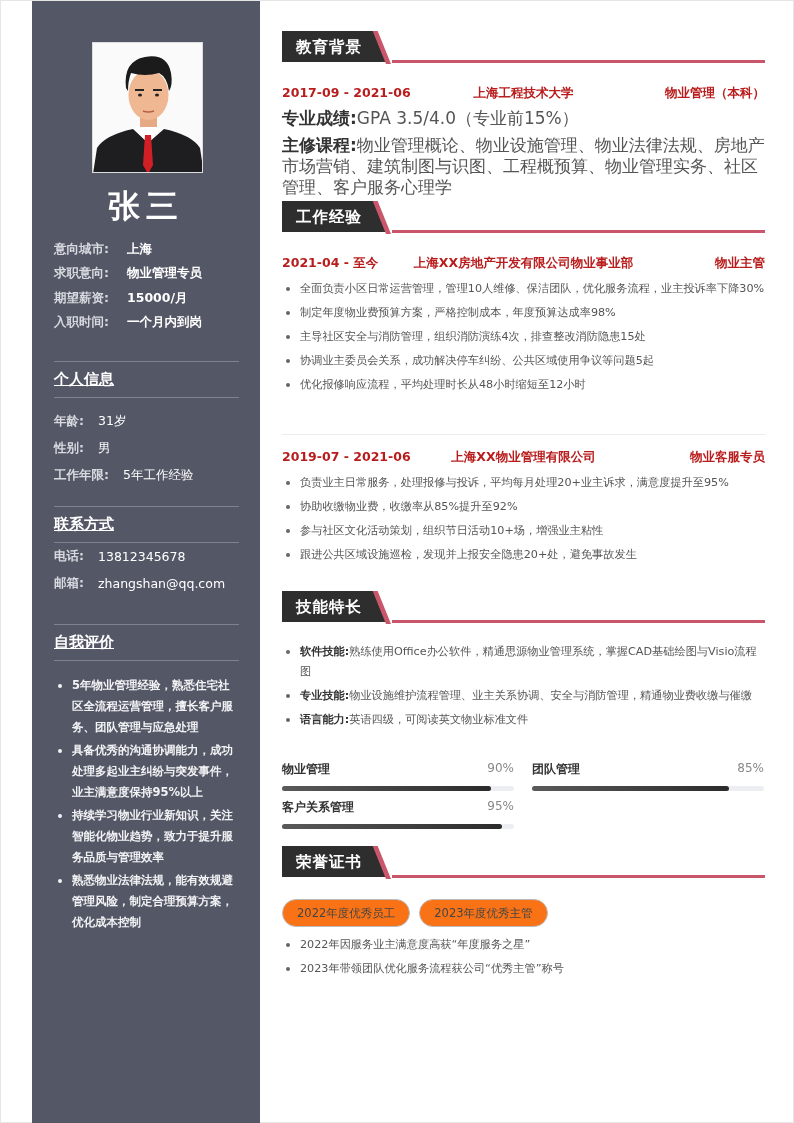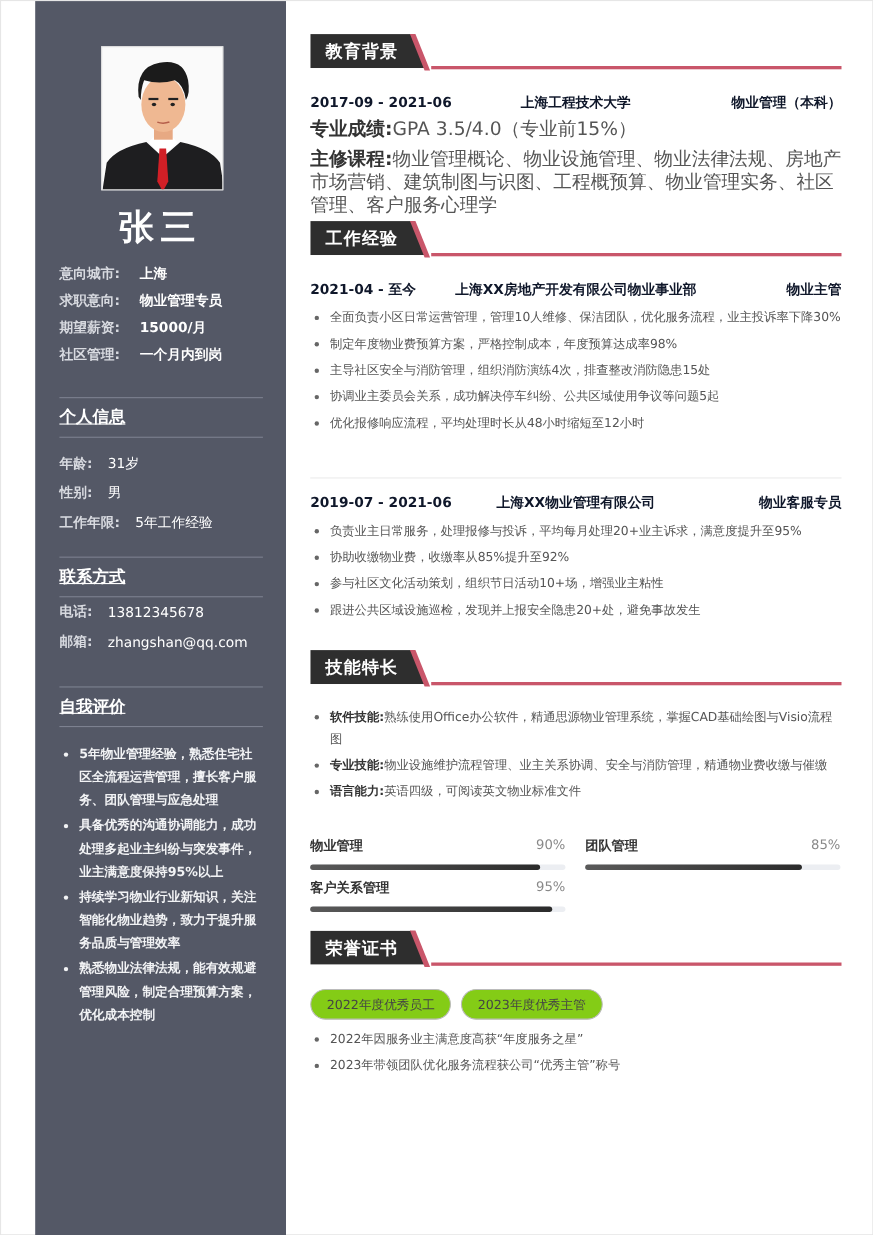--- a/index.html
+++ b/index.html
@@ -26,40 +26,40 @@
     .eval-list li::before { content: ""; position: absolute; left: 4px; top: 9px; width: 4px; height: 4px; border-radius: 50%; background: #f2f3f5; }
 
     
     .main { position: absolute; left: 281px; top: 0; width: 483px; }
     .sec-title { position: absolute; left: 0; width: 483px; height: 33px; }
     .sec-title .tab { position: absolute; left: 0; top: 0; height: 31px; width: 104px; background: #2e2e2e; clip-path: polygon(0 0, 88% 0, 100% 100%, 0 100%); }
     .sec-title .tab span { position: absolute; left: 14px; top: 6px; font-size: 15.5px; font-weight: bold; color: #fff; letter-spacing: 1px; }
     .sec-title .slash { position: absolute; left: 104px; top: 0; width: 5px; height: 33px; background: #c9566a; transform: skewX(22deg); transform-origin: bottom left; }
     .sec-title .line { position: absolute; left: 110px; top: 29px; right: 0; height: 3px; background: #c9566a; }
 
-    .head-row { position: absolute; left: 0; width: 483px; display: flex; justify-content: space-between; font-size: 12.5px; font-weight: bold; color: #0f172a; }
+    .head-row { position: absolute; left: 0; width: 483px; display: flex; justify-content: space-between; font-size: 12.5px; font-weight: bold; color: #b91c1c; }
     .head-row .mid { position: absolute; left: 0; right: 0; text-align: center; }
     .head-row .l, .head-row .r { position: relative; z-index: 1; }
     .txt { position: absolute; left: 0; width: 483px; font-size: 17px; line-height: 21px; color: #555; }
     .txt b { color: #333; }
     .blist { position: absolute; left: 0; width: 483px; list-style: none; }
     .blist li { position: relative; padding-left: 18px; font-size: 11.2px; line-height: 20px; color: #555; margin-bottom: 4px; }
     .blist li::before { content: ""; position: absolute; left: 4px; top: 8px; width: 4px; height: 4px; border-radius: 50%; background: #666; }
     .blist li b { color: #333; }
     .divider { position: absolute; left: 0; width: 483px; height: 1px; background: #ececec; }
 
     .skill { position: absolute; width: 232px; }
     .skill .top { display: flex; justify-content: space-between; font-size: 12px; }
     .skill .top .n { font-weight: bold; color: #333; }
     .skill .top .p { color: #888; }
     .skill .bar { margin-top: 8px; height: 5px; background: #eceef2; border-radius: 3px; position: relative; }
     .skill .fill { position: absolute; left: 0; top: 0; height: 5px; border-radius: 3px; background: linear-gradient(90deg, #5a5a5a, #2b2b2b); }
 
     .pills { position: absolute; left: 0; display: flex; gap: 9px; }
-    .pill { border: 1px solid #bbb; border-radius: 15px; background: #84cc16; padding: 0 14px; height: 28px; line-height: 26px; font-size: 11.5px; color: #444; }
+    .pill { border: 1px solid #bbb; border-radius: 15px; background: #f97316; padding: 0 14px; height: 28px; line-height: 26px; font-size: 11.5px; color: #444; }
   </style>
 </head>
 <body>
 
 <div class="page">
 
   <aside class="sidebar">
     <div class="photo">
       <svg width="111" height="131" viewBox="0 0 111 131">
         <rect width="111" height="131" fill="#fafafa"></rect>
@@ -85,21 +85,21 @@
         </div>
       <div class="row">
           <span class="lbl">求职意向:</span>
           <span class="val">物业管理专员</span>
         </div>
       <div class="row">
           <span class="lbl">期望薪资:</span>
           <span class="val">15000/月</span>
         </div>
       <div class="row">
-          <span class="lbl">社区管理:</span>
+          <span class="lbl">入职时间:</span>
           <span class="val">一个月内到岗</span>
         </div>
     </div>
 
     <div class="side-sec" style="top:360px;">
       <div class="sec-head">个人信息</div>
       <div style="margin-top:10px;">
         <div class="kv">
             <span class="lbl">年龄:</span>
             <span class="val">31岁</span>

